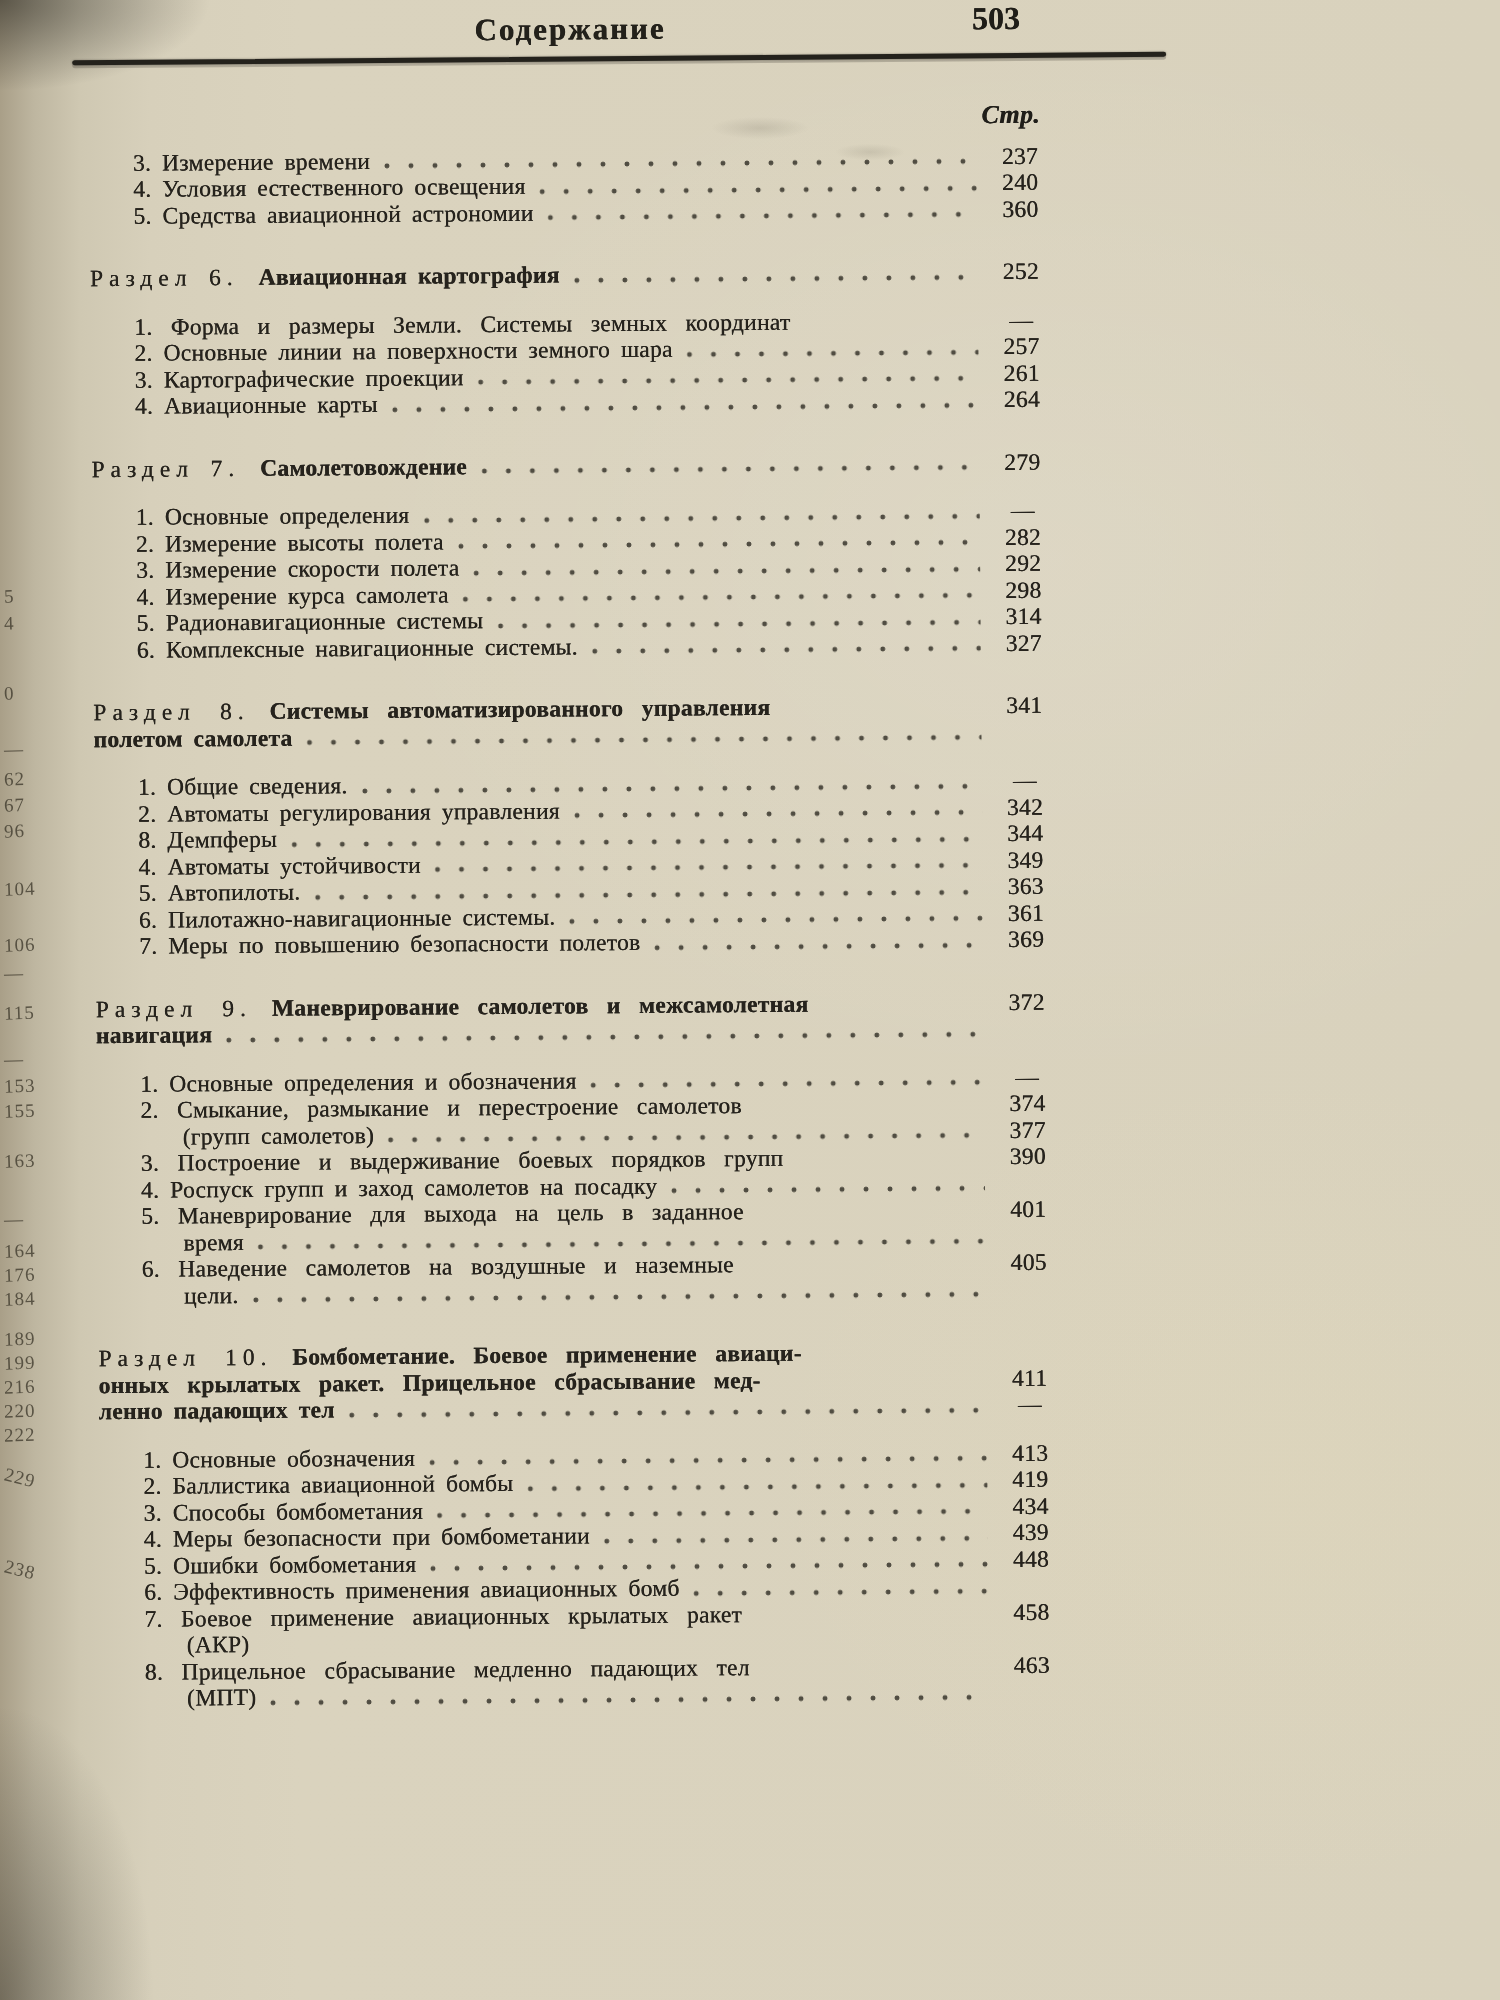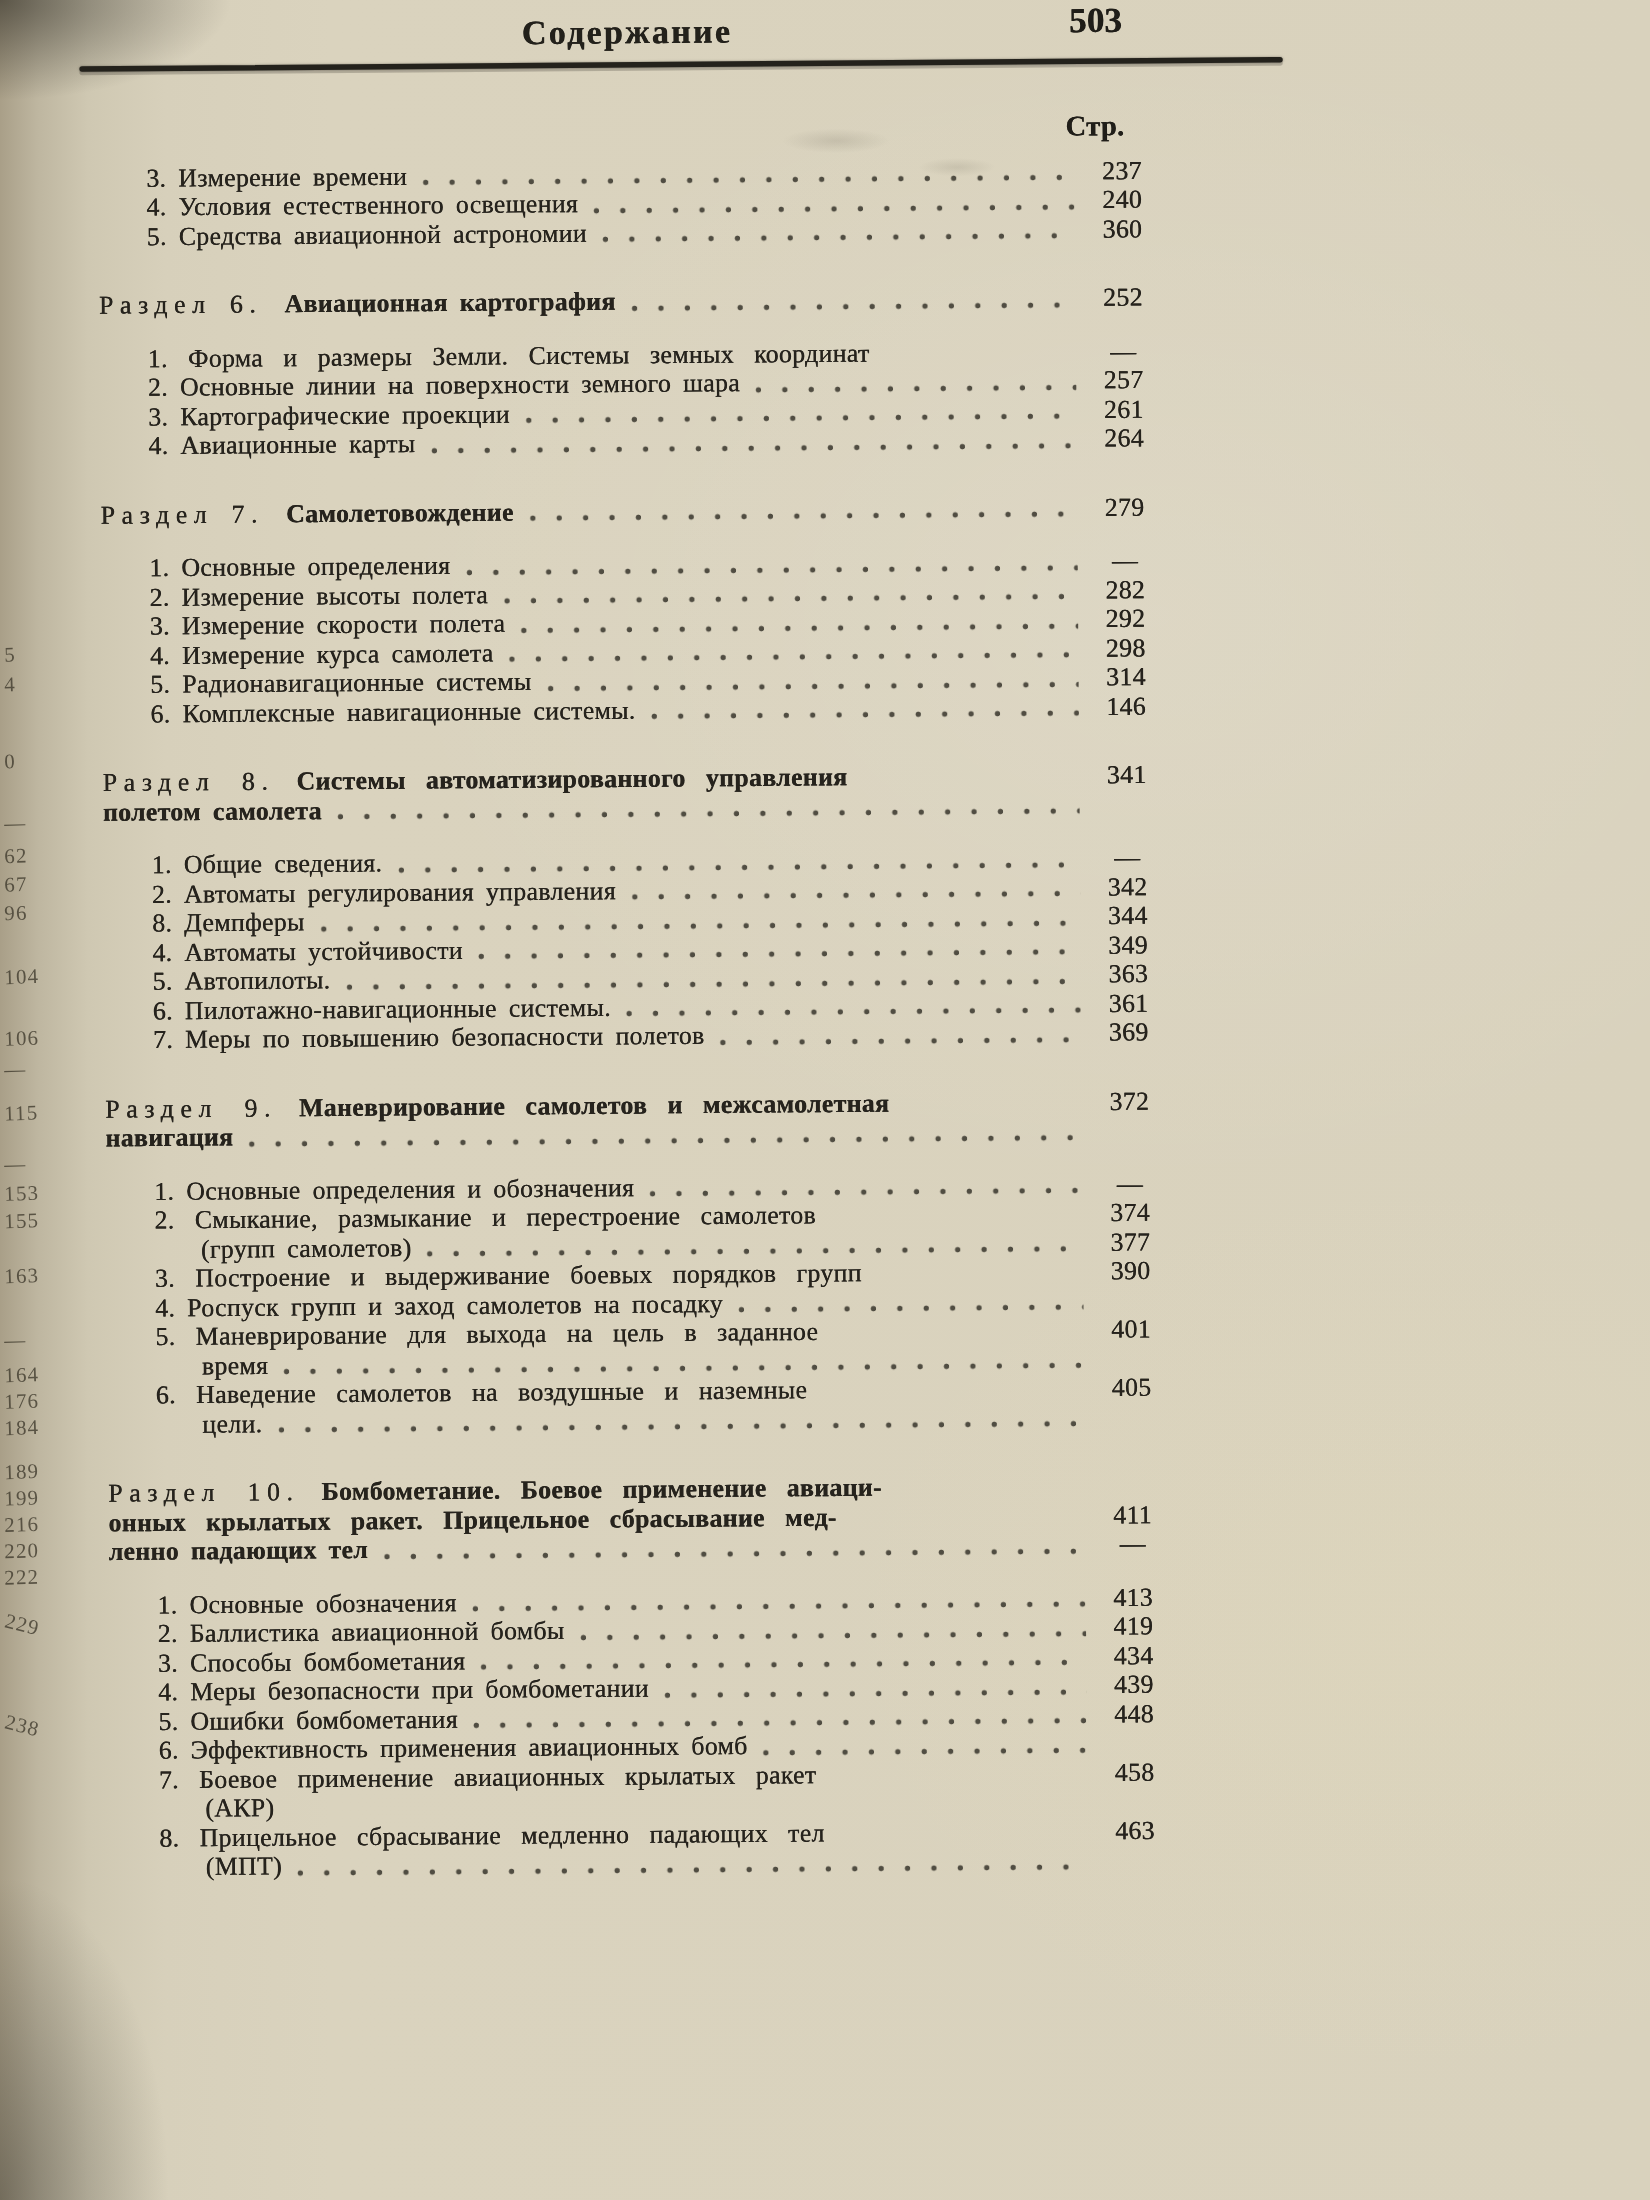--- a/index.html
+++ b/index.html
@@ -71,22 +71,22 @@
     background-size:24px 6px; background-repeat:repeat-x;
     opacity:.85;
   }
   .spacer { flex:1 1 auto; }
   .page-num {
     flex:0 0 auto; width:66px; text-align:center;
     font-size:23.5px; text-shadow:0.3px 0 0 currentColor;
   }
   .strow { margin-bottom:14px; }
   .strow .col-label {
-    flex:0 0 auto; width:84px; text-align:left;
-    font-weight:bold; font-size:26px; color:#201e19;
+    flex:0 0 auto; width:84px; text-align:center;
+    font-style:italic; font-weight:bold; font-size:26px; color:#201e19;
   }
 </style>
 </head>
 <body>
 
 <div class="page">
 
   <div class="margin-col">
       <div class="margin-num" style="top: 585px;">5</div>
       <div class="margin-num" style="top: 612px;">4</div>
@@ -195,21 +195,21 @@
             <span class="page-num">298</span>
           </div>
           <div class="row item">
             <span class="text">5. Радионавигационные системы</span>
             <div class="leader"></div>
             <span class="page-num">314</span>
           </div>
           <div class="row item">
             <span class="text">6. Комплексные навигационные системы.</span>
             <div class="leader"></div>
-            <span class="page-num">146</span>
+            <span class="page-num">327</span>
           </div>
           <div class="row section g2 wide">
             <span class="prefix">Раздел 8.</span>
             <span class="title">Системы автоматизированного управления</span>
             <div class="spacer"></div>
             <span class="page-num">341</span>
           </div>
           <div class="row scont">
             <span class="text">полетом самолета</span>
             <div class="leader"></div>

